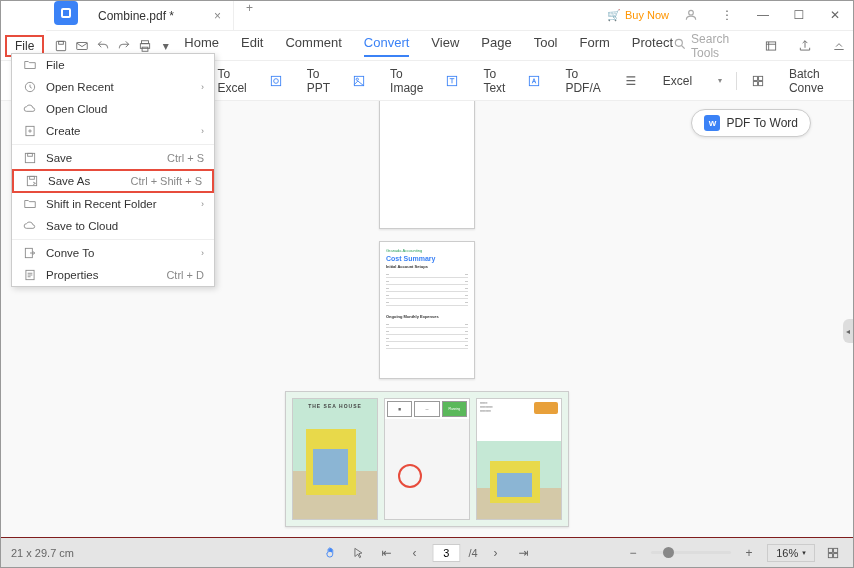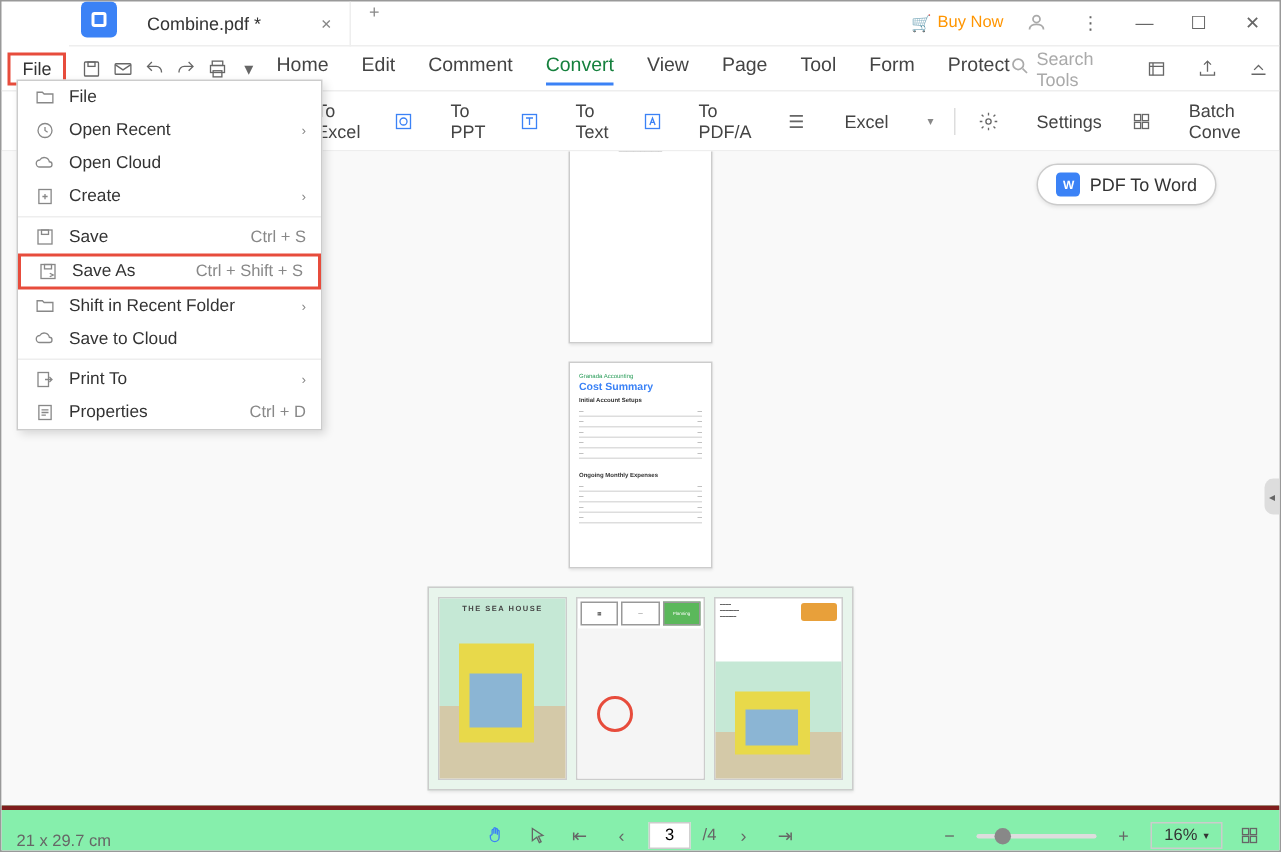--- a/index.html
+++ b/index.html
@@ -12,21 +12,21 @@
 .tab-add { padding: 0 12px; color: #888; cursor: pointer; }
 .titlebar-right { margin-left: auto; display: flex; align-items: center; gap: 8px; padding-right: 4px; }
 .buy-now { color: #ff9500; display: flex; align-items: center; gap: 4px; font-size: 11px; }
 .win-btn { width: 28px; height: 28px; display: flex; align-items: center; justify-content: center; color: #666; cursor: pointer; }
 .toolbar { height: 30px; display: flex; align-items: center; border-bottom: 1px solid #eee; padding: 0 4px; }
 .file-btn { border: 2px solid #e74c3c; padding: 2px 8px; margin-right: 6px; }
 .tb-icon { width: 24px; height: 24px; display: flex; align-items: center; justify-content: center; color: #666; cursor: pointer; }
 .tb-sep { width: 1px; height: 18px; background: #ddd; margin: 0 2px; }
 .menu-tabs { display: flex; gap: 22px; margin-left: 8px; }
 .menu-tab { cursor: pointer; font-size: 13px; color: #444; }
-.menu-tab.active { color: #15803d; border-bottom: 2px solid #3b82f6; padding-bottom: 5px; }
+.menu-tab.active { color: #3b82f6; border-bottom: 2px solid #3b82f6; padding-bottom: 5px; }
 .toolbar-right { margin-left: auto; display: flex; align-items: center; gap: 14px; }
 .search-tools { color: #aaa; font-size: 12px; display: flex; align-items: center; gap: 4px; }
 .ribbon { height: 40px; display: flex; align-items: center; border-bottom: 1px solid #eee; padding: 0 8px; gap: 4px; }
 .ribbon-btn { display: flex; align-items: center; gap: 24px; padding: 4px 8px; cursor: pointer; font-size: 12px; color: #444; }
 .ribbon-icon { width: 16px; height: 16px; display: flex; align-items: center; justify-content: center; color: #3b82f6; }
 .content { position: absolute; top: 100px; left: 0; right: 0; bottom: 30px; background: #f9f9f9; overflow: hidden; }
 .file-menu { position: absolute; top: 52px; left: 10px; width: 204px; background: #fff; border: 1px solid #ccc; box-shadow: 2px 2px 6px rgba(0,0,0,0.15); z-index: 100; }
 .menu-item { display: flex; align-items: center; height: 22px; padding: 0 10px; cursor: pointer; font-size: 11.5px; color: #333; }
 .menu-item.highlighted { border: 2px solid #e74c3c; height: 24px; }
 .menu-item-icon { width: 16px; margin-right: 8px; color: #888; display: flex; align-items: center; justify-content: center; }
@@ -51,21 +51,21 @@
 .page3-title { position: absolute; top: 4px; left: 0; right: 0; text-align: center; font-size: 5px; font-weight: bold; color: #444; letter-spacing: 1px; }
 .page3-col2-top { height: 20px; display: flex; gap: 2px; padding: 2px; }
 .page3-box { flex: 1; border: 1px solid #999; font-size: 3px; display: flex; align-items: center; justify-content: center; }
 .page3-box.green { background: #5bb85b; color: #fff; }
 .page3-circle { position: absolute; top: 45%; left: 15%; width: 24px; height: 24px; border: 2px solid #e74c3c; border-radius: 50%; }
 .page3-col3-top { padding: 3px; font-size: 3px; line-height: 1.3; }
 .page3-col3-badge { position: absolute; top: 3px; right: 3px; width: 24px; height: 12px; background: #e8a03a; border-radius: 2px; }
 .pdf-to-word { position: absolute; top: 8px; right: 42px; background: #fff; border: 1px solid #ccc; border-radius: 14px; padding: 5px 12px; display: flex; align-items: center; gap: 6px; font-size: 12px; cursor: pointer; box-shadow: 0 1px 3px rgba(0,0,0,0.1); }
 .pdf-word-icon { width: 16px; height: 16px; background: #3b82f6; border-radius: 3px; display: flex; align-items: center; justify-content: center; color: #fff; font-size: 8px; font-weight: bold; }
 .scroll-bump { position: absolute; right: 0; top: 50%; width: 10px; height: 24px; background: #ddd; border-radius: 6px 0 0 6px; display: flex; align-items: center; justify-content: center; font-size: 8px; color: #666; }
-.statusbar { position: absolute; bottom: 0; left: 0; right: 0; height: 30px; border-top: 3px solid #7f1d1d; display: flex; align-items: flex-end; padding: 0 10px; background: #86efac; }
+.statusbar { position: absolute; bottom: 0; left: 0; right: 0; height: 30px; border-top: 1px solid #7f1d1d; display: flex; align-items: center; padding: 0 10px; background: #e5e5e5; }
 .status-left { font-size: 11px; color: #666; }
 .status-center { position: absolute; left: 50%; transform: translateX(-50%); display: flex; align-items: center; gap: 8px; }
 .nav-btn { width: 20px; height: 20px; display: flex; align-items: center; justify-content: center; color: #666; cursor: pointer; }
 .page-input { width: 28px; height: 18px; border: 1px solid #ccc; text-align: center; font-size: 11px; }
 .page-total { font-size: 11px; color: #666; }
 .status-right { margin-left: auto; display: flex; align-items: center; gap: 8px; }
 .zoom-slider { width: 80px; height: 3px; background: #ddd; position: relative; border-radius: 2px; }
 .zoom-thumb { position: absolute; left: 15%; top: -4px; width: 11px; height: 11px; background: #888; border-radius: 50%; }
 .zoom-display { width: 48px; height: 18px; border: 1px solid #ccc; display: flex; align-items: center; justify-content: center; font-size: 11px; gap: 4px; }
 svg { width: 14px; height: 14px; }
@@ -188,49 +188,50 @@
           <rect x="4" y="4" width="16" height="16"></rect>
           <circle cx="12" cy="12" r="4"></circle>
         </svg>
       </span>
       <span>To PPT</span>
     </div>
   <div class="ribbon-btn">
       <span class="ribbon-icon">
         <svg viewBox="0 0 24 24" fill="none" stroke="currentColor" stroke-width="1.5">
           <rect x="4" y="4" width="16" height="16"></rect>
+          <circle cx="9" cy="9" r="2"></circle>
+          <path d="M4 18l6-6 10 8"></path>
+        </svg>
+      </span>
+      <span>To Image</span>
+    </div>
+  <div class="ribbon-btn">
+      <span class="ribbon-icon">
+        <svg viewBox="0 0 24 24" fill="none" stroke="currentColor" stroke-width="1.5">
+          <rect x="4" y="4" width="16" height="16"></rect>
           <path d="M8 8h8M12 8v8"></path>
         </svg>
       </span>
       <span>To Text</span>
     </div>
   <div class="ribbon-btn">
       <span class="ribbon-icon">
         <svg viewBox="0 0 24 24" fill="none" stroke="currentColor" stroke-width="1.5">
           <rect x="4" y="4" width="16" height="16"></rect>
           <path d="M9 16l3-8 3 8M10 13h4"></path>
         </svg>
       </span>
       <span>To PDF/A</span>
     </div>
   <div class="ribbon-btn">
       <span class="ribbon-icon" style="color:#666">☰</span>
       <span>Excel</span>
       <span style="font-size:8px;color:#888;margin-left:2px">▾</span>
     </div>
   <div class="tb-sep"></div>
-  <div class="ribbon-btn">
-      <span class="ribbon-icon" style="color:#666">
-        <svg viewBox="0 0 24 24" fill="none" stroke="currentColor" stroke-width="1.5">
-          <circle cx="12" cy="12" r="3"></circle>
-          <path d="M12 2v3M12 19v3M4.2 4.2l2.1 2.1M17.7 17.7l2.1 2.1M2 12h3M19 12h3M4.2 19.8l2.1-2.1M17.7 6.3l2.1-2.1"></path>
-        </svg>
-      </span>
-      <span>Settings</span>
-    </div>
   <div class="ribbon-btn">
       <span class="ribbon-icon" style="color:#666">
         <svg viewBox="0 0 24 24" fill="none" stroke="currentColor" stroke-width="1.5">
           <rect x="4" y="4" width="7" height="7"></rect>
           <rect x="13" y="4" width="7" height="7"></rect>
           <rect x="4" y="13" width="7" height="7"></rect>
           <rect x="13" y="13" width="7" height="7"></rect>
         </svg>
       </span>
       <span>Batch Conve</span>
@@ -314,21 +315,21 @@
       <span class="menu-item-label">Save to Cloud</span>
     </div>
   <div class="menu-sep"></div>
   <div class="menu-item">
       <span class="menu-item-icon">
         <svg viewBox="0 0 24 24" fill="none" stroke="currentColor" stroke-width="1.5">
           <rect x="4" y="4" width="12" height="16"></rect>
           <path d="M12 12h8M17 9l3 3-3 3"></path>
         </svg>
       </span>
-      <span class="menu-item-label">Print To</span>
+      <span class="menu-item-label">Conve To</span>
       <span class="menu-item-arrow">›</span>
     </div>
   <div class="menu-item">
       <span class="menu-item-icon">
         <svg viewBox="0 0 24 24" fill="none" stroke="currentColor" stroke-width="1.5">
           <rect x="5" y="4" width="14" height="16"></rect>
           <path d="M8 9h8M8 12h8M8 15h5"></path>
         </svg>
       </span>
       <span class="menu-item-label">Properties</span>

